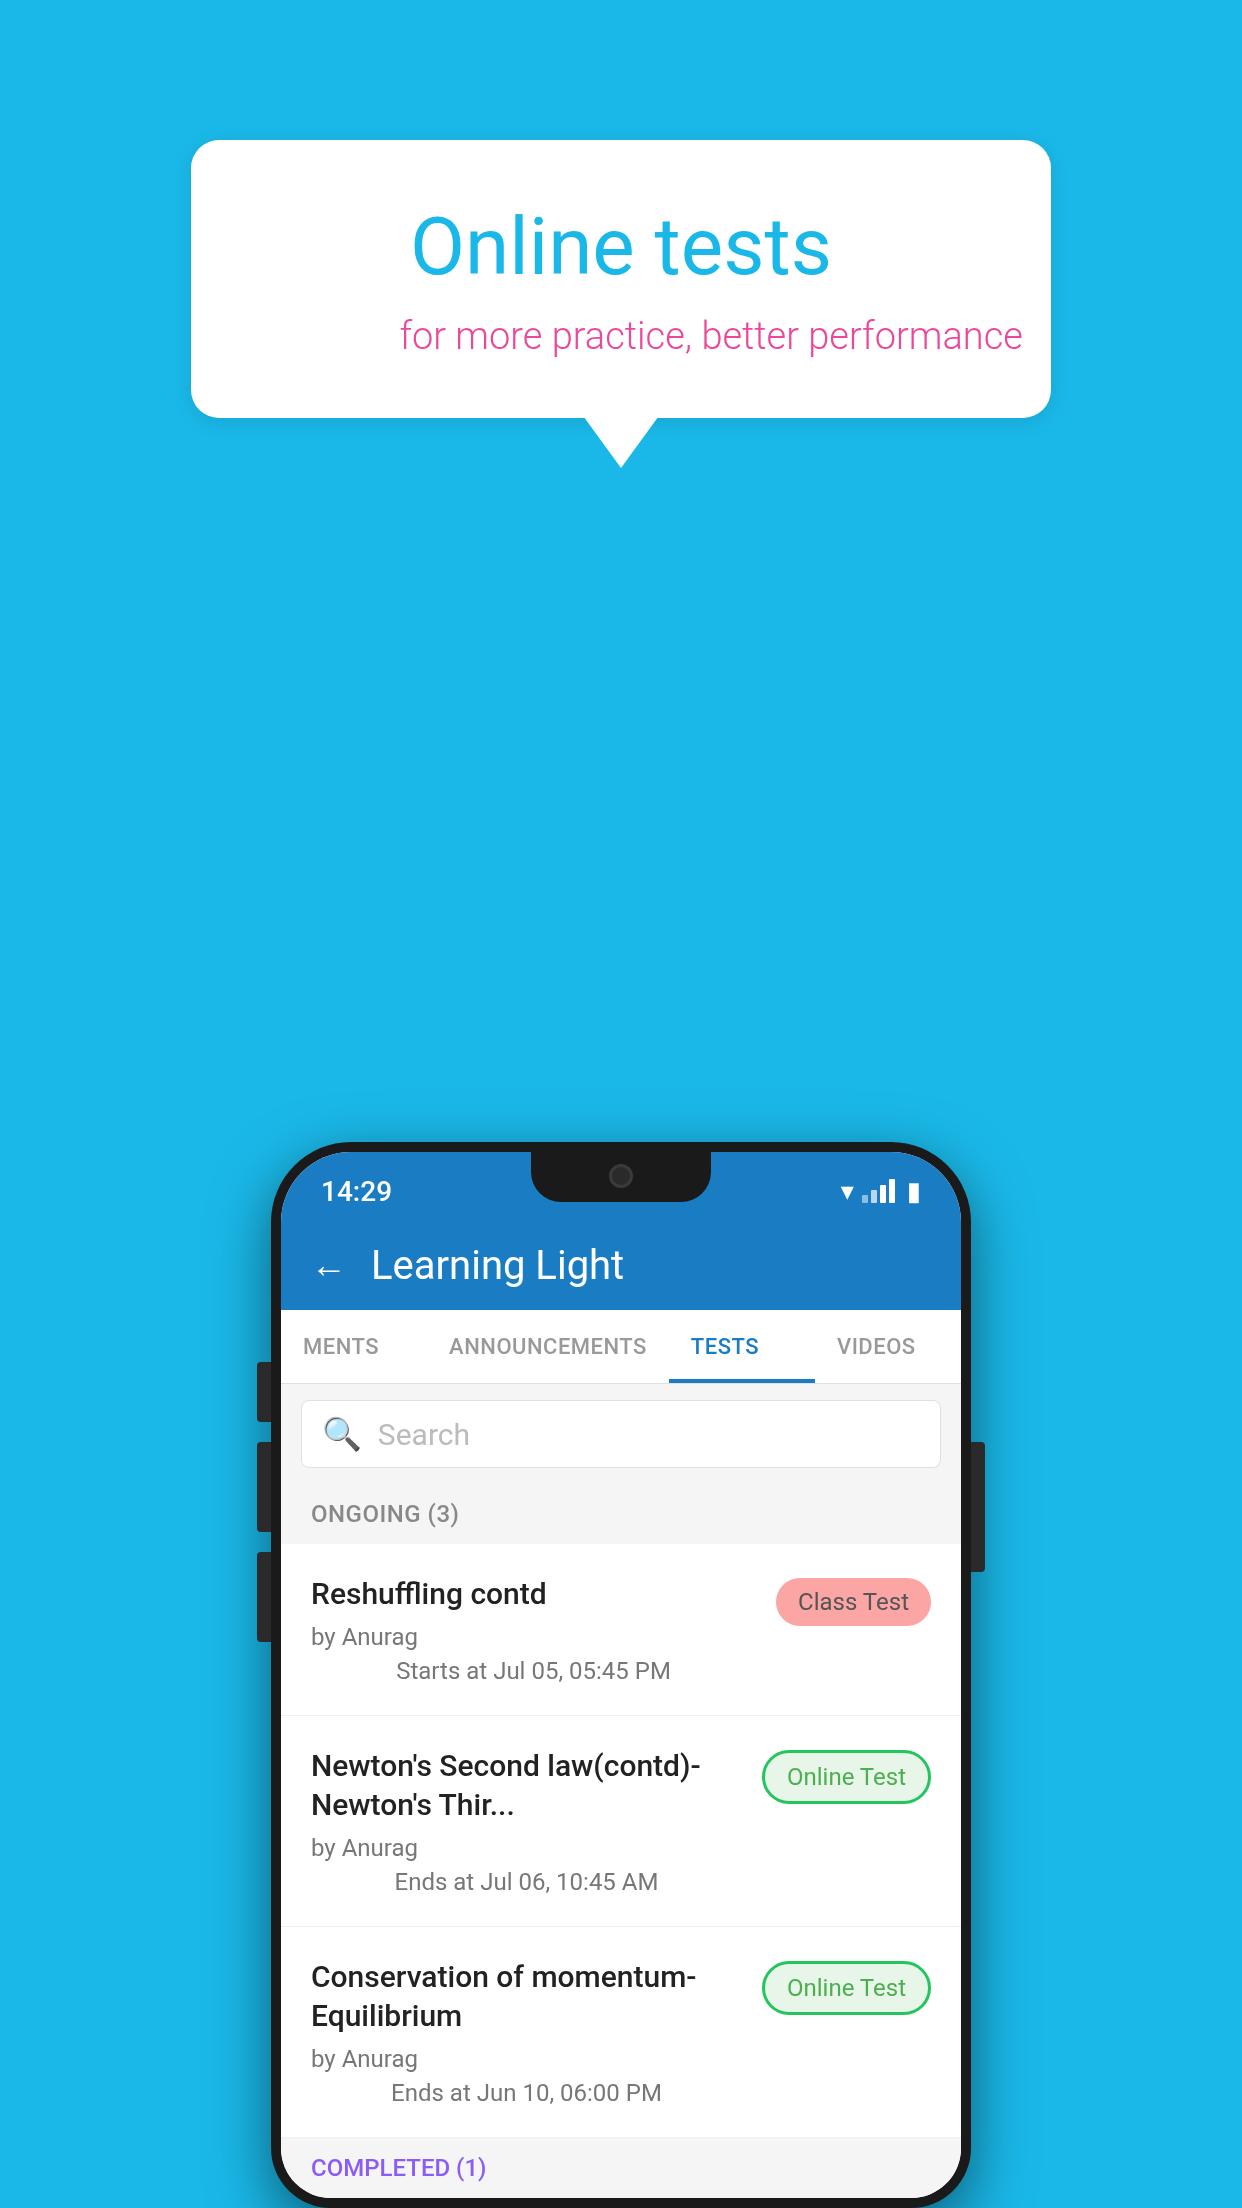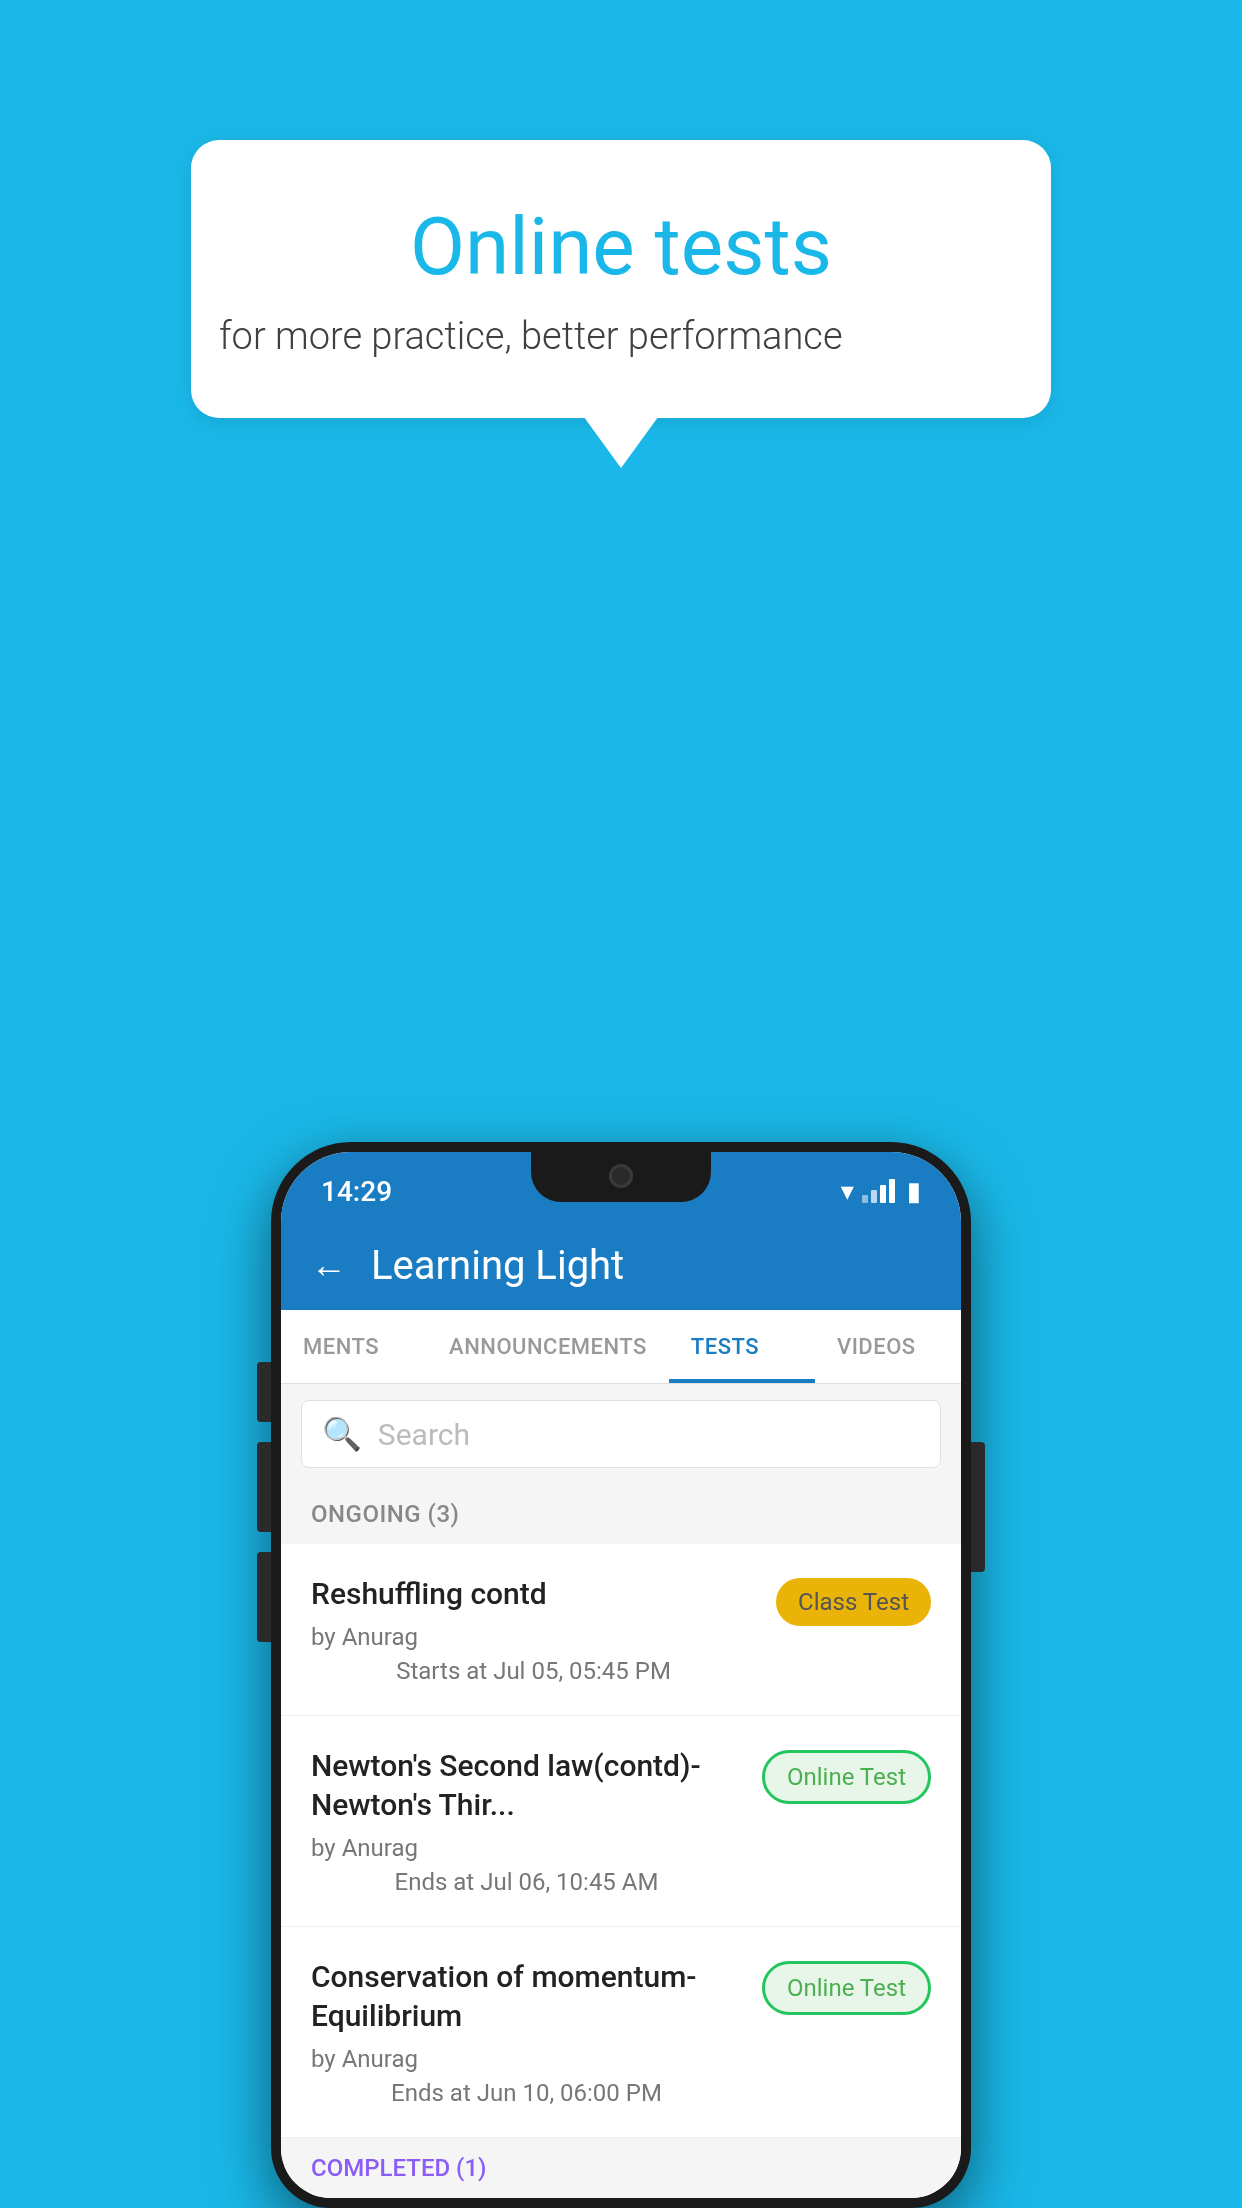--- a/index.html
+++ b/index.html
@@ -47,22 +47,22 @@
     .bubble-title {
       font-size: 80px;
       color: #1ab8e8;
       font-weight: 400;
       text-align: center;
       margin-bottom: 20px;
     }
 
     .bubble-subtitle {
       font-size: 38px;
-      color: #404040;
-      text-align: left;
+      color: #ec4899;
+      text-align: right;
       font-weight: 300;
     }
 
     
     .phone-wrapper {
       position: absolute;
       bottom: 0;
       left: 50%;
       transform: translateX(-50%);
       width: 700px;
@@ -331,21 +331,21 @@
       font-size: 24px;
       font-weight: 400;
       white-space: nowrap;
       min-width: 140px;
       text-align: center;
       margin-top: 4px;
       flex-shrink: 0;
     }
 
     .badge-class {
-      background: #eab308;
+      background: #fca5a5;
       color: #555;
     }
 
     .badge-online {
       background: #e8f5e9;
       color: #4caf50;
       border: 3px solid #22c55e;
     }
 
     

